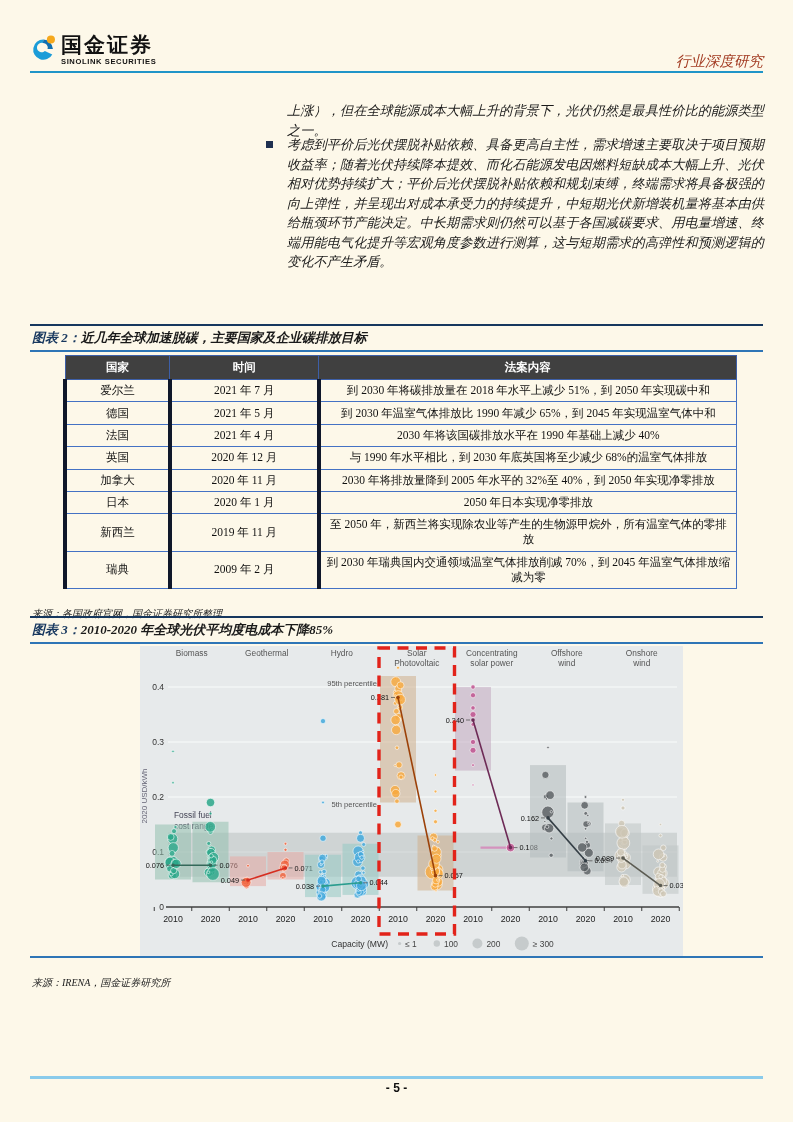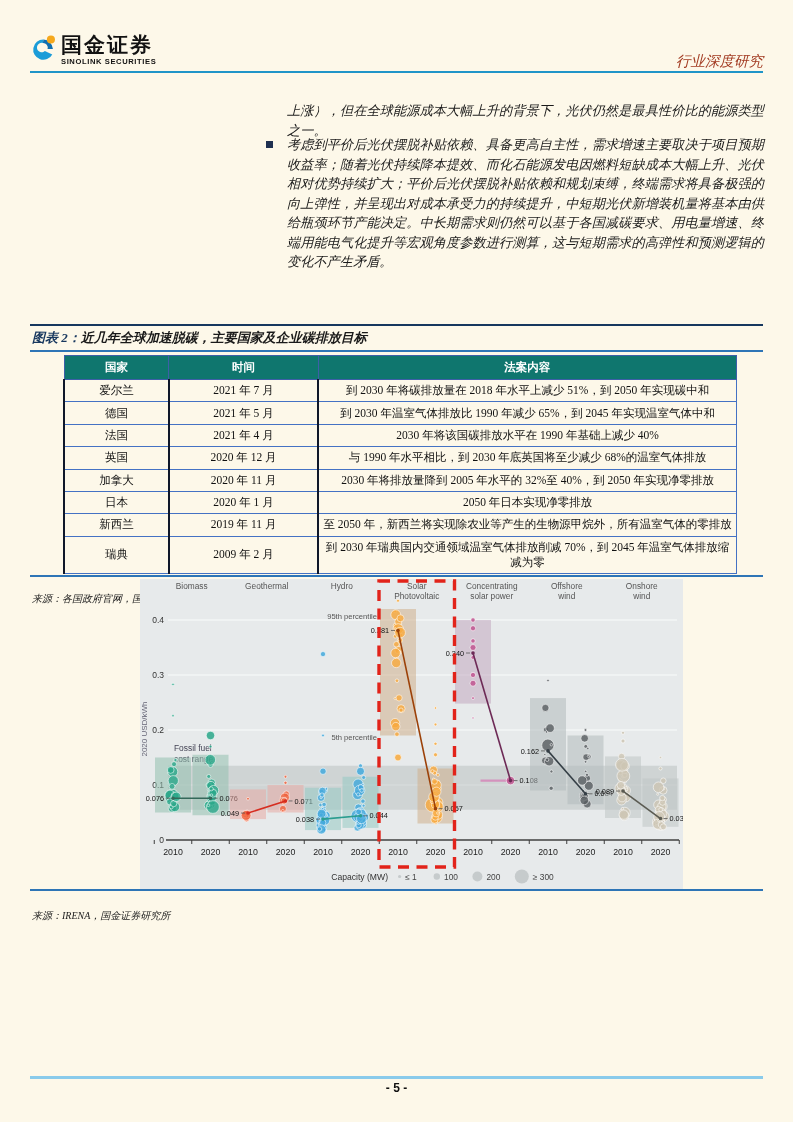--- a/index.html
+++ b/index.html
@@ -22,23 +22,23 @@
   .figure{position:absolute;left:30px;width:733px;}
   #fig2{top:283px;}
   #fig3{top:575px;}
   .fig-title{border-top:2.5px solid #16375E;padding:3px 0 3px 2px;font-size:13px;font-weight:bold;margin-top:41px;}
   .fig-prefix{color:#17375E;}
   .fig-rule{height:2px;background:#2E75B6;}
   
   .tbl-wrap{margin:3px 0 0 33px;width:674px;}
   table{border-collapse:collapse;width:100%;table-layout:fixed;
         font-family:"Liberation Serif","DejaVu Serif",serif;font-size:11.5px;}
-  thead th{background:#0f766e;color:#fff;font-weight:bold;font-size:11.5px;
+  thead th{background:#404040;color:#fff;font-weight:bold;font-size:11.5px;
            font-family:"Liberation Sans",sans-serif;padding:4px 2px;border:1px solid #3D5FA8;margin-left:20px;}
-  tbody td{border-left:2px solid #0f172a;border-right:1px solid #4472C4;border-bottom:1px solid #4472C4;
+  tbody td{border-left:4px solid #0f172a;border-right:1px solid #4472C4;border-bottom:1px solid #4472C4;
            padding:3.2px 4px;text-align:center;color:#111;}
   .source{margin:18px 0 0 2px;font-size:10px;color:#222;}
   
   .chart-wrap{position:relative;margin:2px 0 0 110px;width:543px;height:310px;background:#E7EAEB;}
   .fig3-bottom-rule{height:2px;background:#2E75B6;margin-top:0px;}
   
   .footer-rule{position:absolute;left:30px;right:30px;top:1076px;height:3px;background:#8ACBEB;}
   .page-num{position:absolute;left:0;right:0;top:1081px;text-align:center;font-size:12px;font-weight:bold;color:#111;}
 </style>
 </head>
@@ -129,20 +129,23 @@
               <td>2009 年 2 月</td>
               <td>到 2030 年瑞典国内交通领域温室气体排放削减 70%，到 2045 年温室气体排放缩减为零</td>
             </tr>
           </tbody>
       </table>
     </div>
     <div class="source kai">来源：各国政府官网，国金证券研究所整理</div>
   </section>
 
   <section class="figure" id="fig3">
+    <div class="fig-title kai">
+      <span class="fig-prefix">图表 3：</span><span>2010-2020 年全球光伏平均度电成本下降85%</span>
+    </div>
     <div class="fig-rule"></div>
     <div class="chart-wrap">
       <svg id="chart" width="543" height="310" viewBox="0 0 543 310">
           <line x1="28" y1="261" x2="537" y2="261" stroke="#fafbfb" stroke-width="1.2"></line>
           <text x="24" y="264" text-anchor="end" font-size="8.5" fill="#333" font-family="Liberation Sans,sans-serif">0</text>
           <line x1="28" y1="206" x2="537" y2="206" stroke="#fafbfb" stroke-width="1.2"></line>
           <text x="24" y="209" text-anchor="end" font-size="8.5" fill="#333" font-family="Liberation Sans,sans-serif">0.1</text>
           <line x1="28" y1="151" x2="537" y2="151" stroke="#fafbfb" stroke-width="1.2"></line>
           <text x="24" y="154" text-anchor="end" font-size="8.5" fill="#333" font-family="Liberation Sans,sans-serif">0.2</text>
           <line x1="28" y1="96" x2="537" y2="96" stroke="#fafbfb" stroke-width="1.2"></line>

